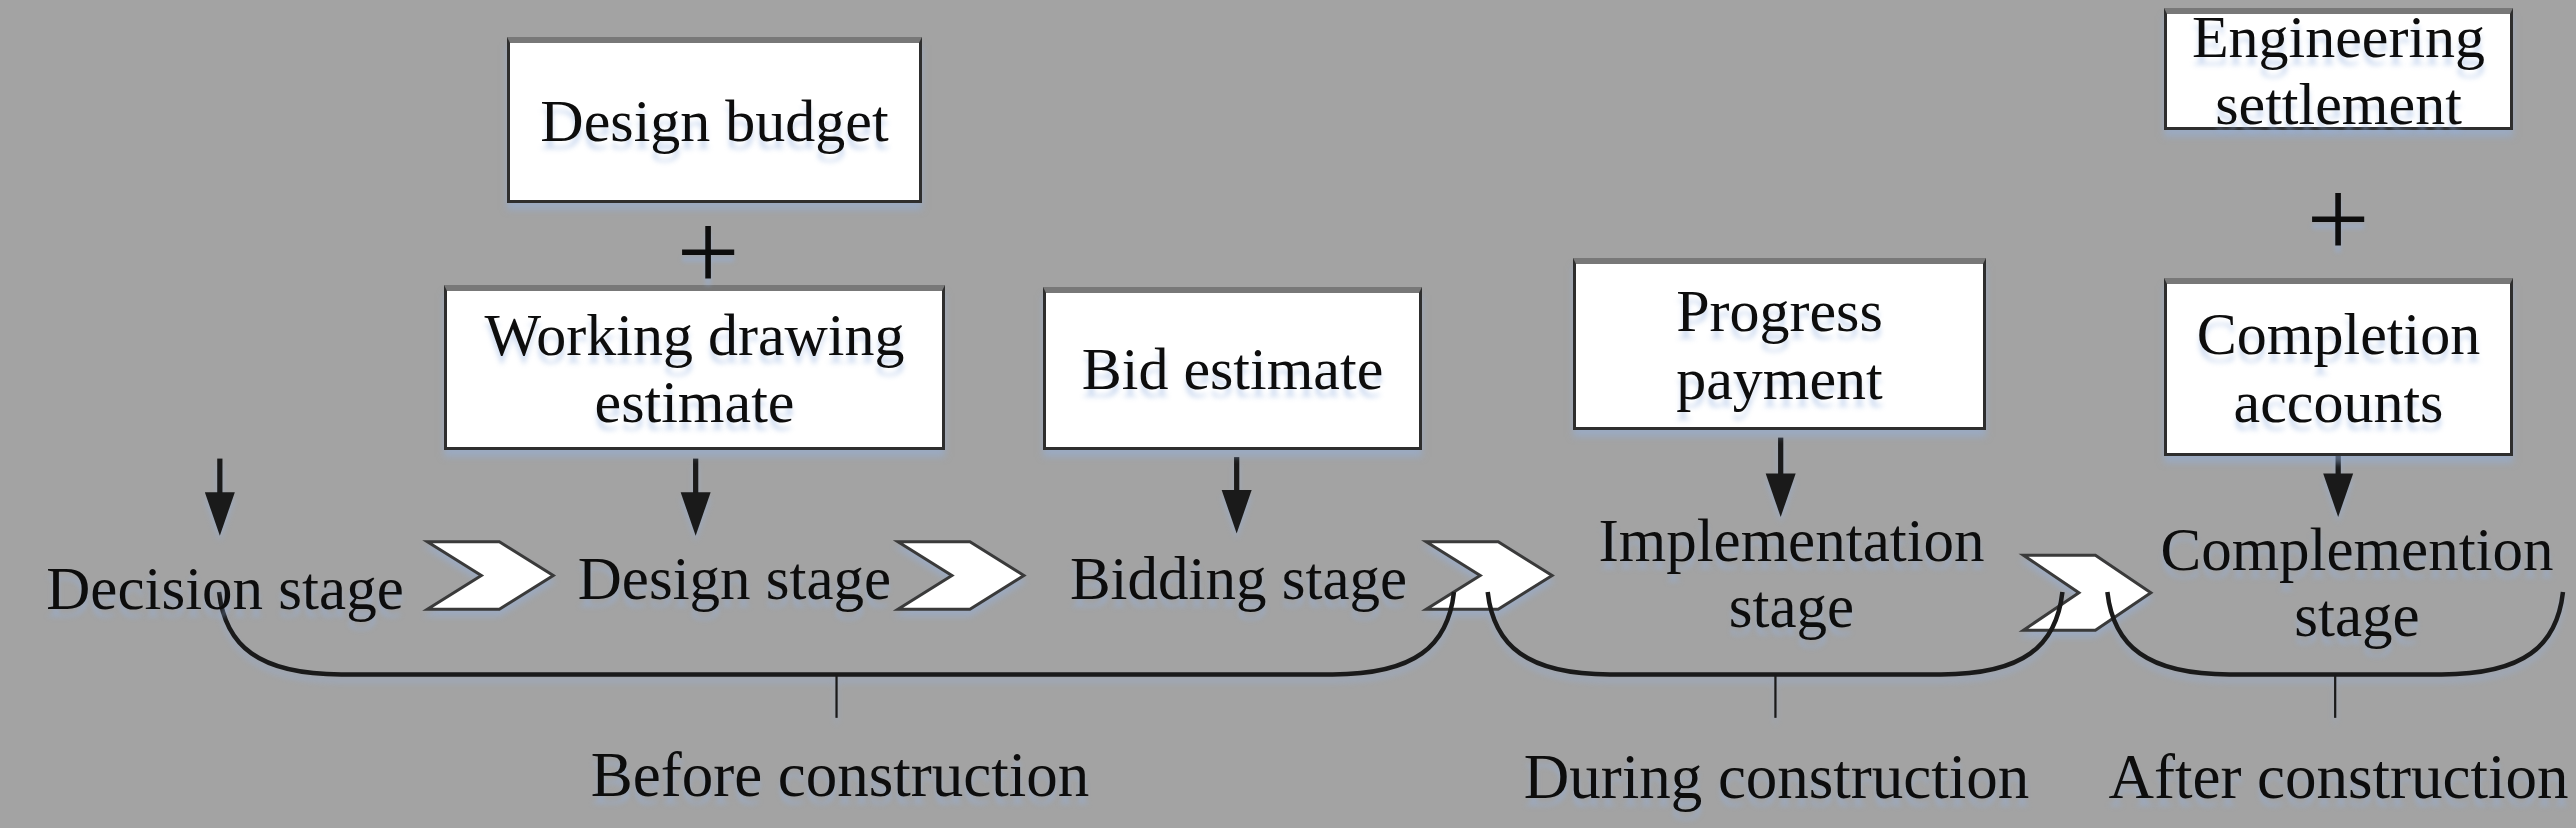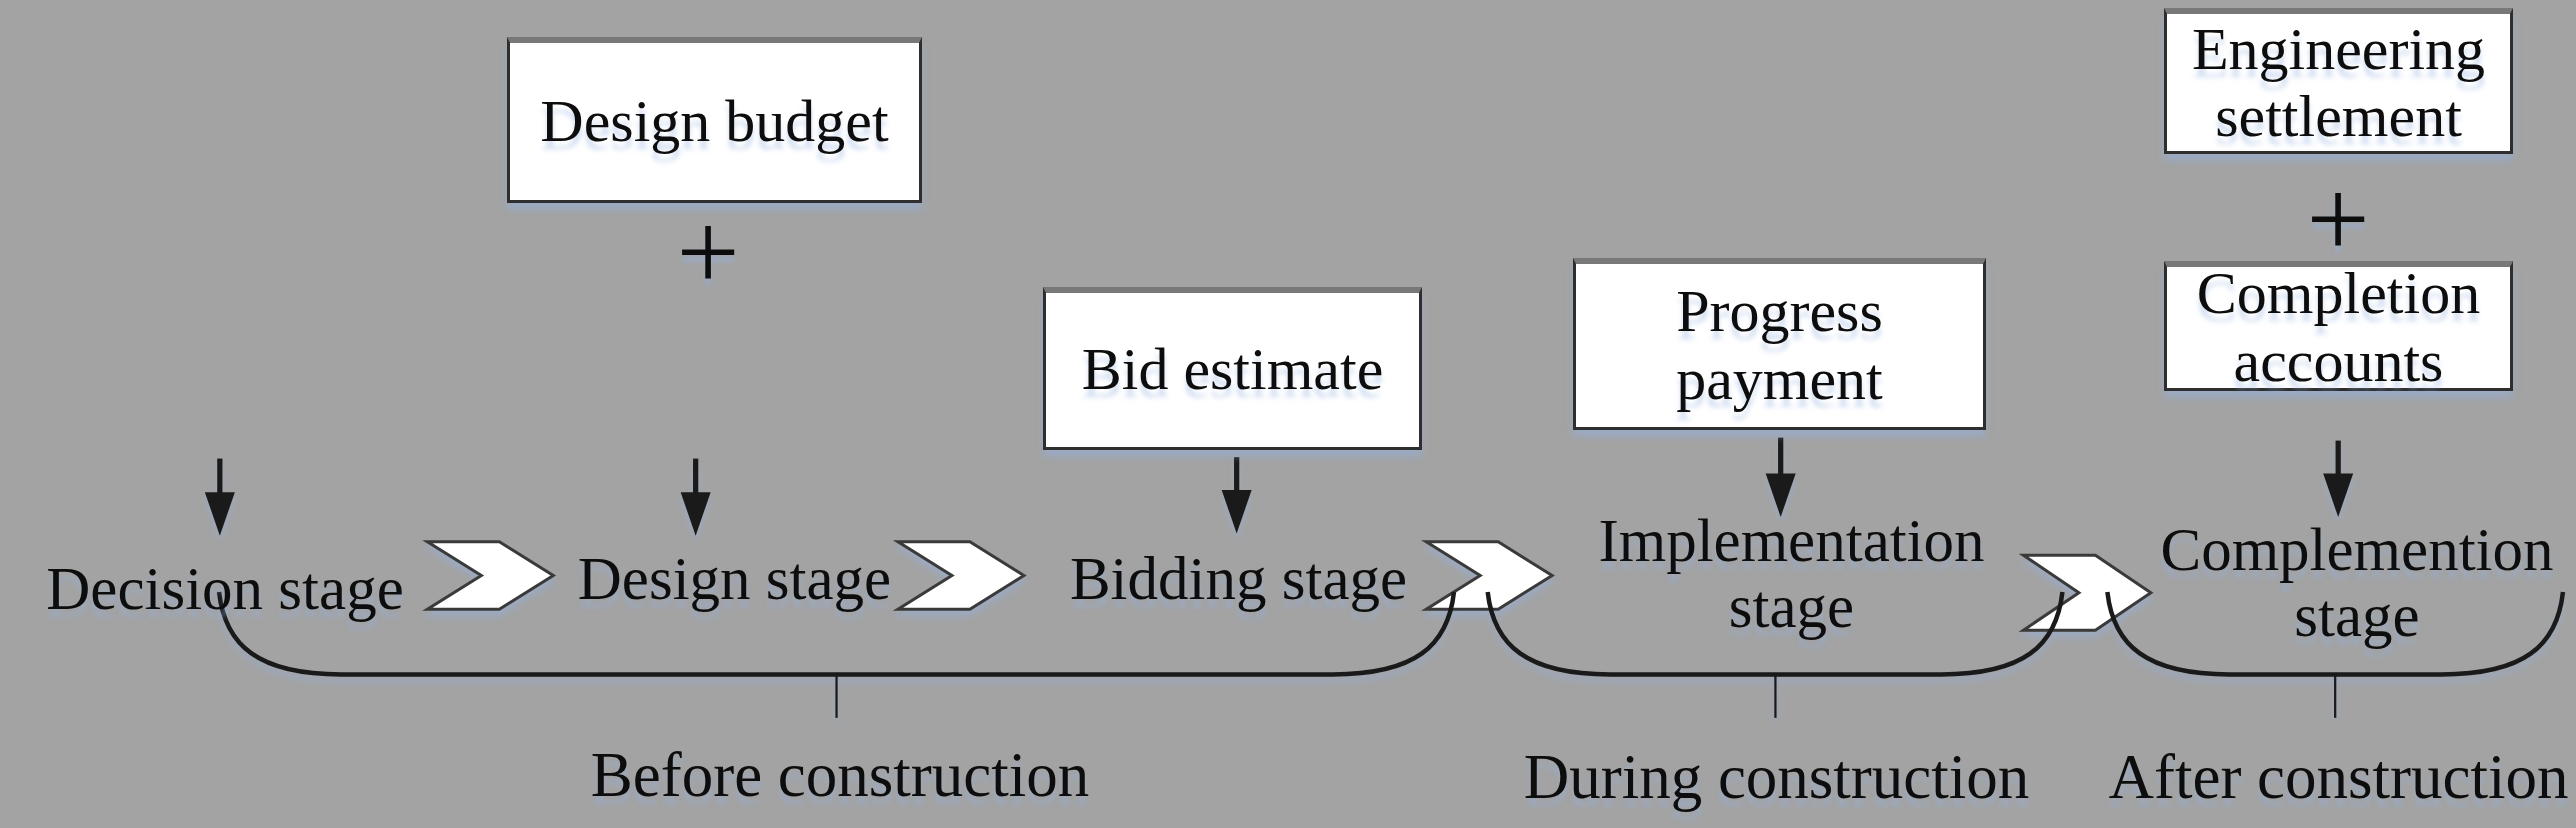--- a/index.html
+++ b/index.html
@@ -129,35 +129,38 @@
     <g>
       <path class="stroke" stroke-width="6" d="M 2812 790 C 2820 862, 2865 900, 2975 900 L 3258 900 C 3368 900, 3412 862, 3420 790"></path>
       <line class="stroke" x1="3116" y1="900" x2="3116" y2="958" stroke-width="3"></line>
     </g>
   </svg>
 
   <div class="box" style="left:507px; top:37px; width:415px; height:166px;">
     <span class="box-text">Design budget</span>
   </div>
 
-  <div class="box" style="left:2164px; top:8.2px; width:349px; height:146px;">
+  <div class="box" style="left:2164px; top:8.2px; width:349px; height:122px;">
     <span class="box-text">Engineering settlement</span>
   </div>
 
 
+  <div class="box" style="left:444px; top:285px; width:501px; height:165px;">
+    <span class="box-text">Working drawing estimate</span>
+  </div>
 
   <div class="box" style="left:1043px; top:287px; width:379px; height:163px;">
     <span class="box-text nowrap">Bid estimate</span>
   </div>
 
   <div class="box" style="left:1573px; top:258px; width:413px; height:172px;">
     <span class="box-text">Progress payment</span>
   </div>
 
-  <div class="box" style="left:2164px; top:261px; width:349px; height:130px;align-items:center;">
+  <div class="box" style="left:2164px; top:278px; width:349px; height:178px;align-items:center;">
     <span class="box-text">Completion accounts</span>
   </div>
 
   <div class="plus" style="left:652px; top:196px;">+</div>
   <div class="plus" style="left:2282px; top:163px;">+</div>
 
   <div class="label nowrap" style="left:7.5px; top:516px; width:435px;margin-top:40px;">Decision stage</div>
   <div class="label nowrap" style="left:562px; top:546px; width:345px;">Design stage</div>
   <div class="label nowrap" style="left:1042px; top:546px; width:393px;">Bidding stage</div>
   <div class="label" style="left:1559px; top:508px; width:465px;">Implementation stage</div>

